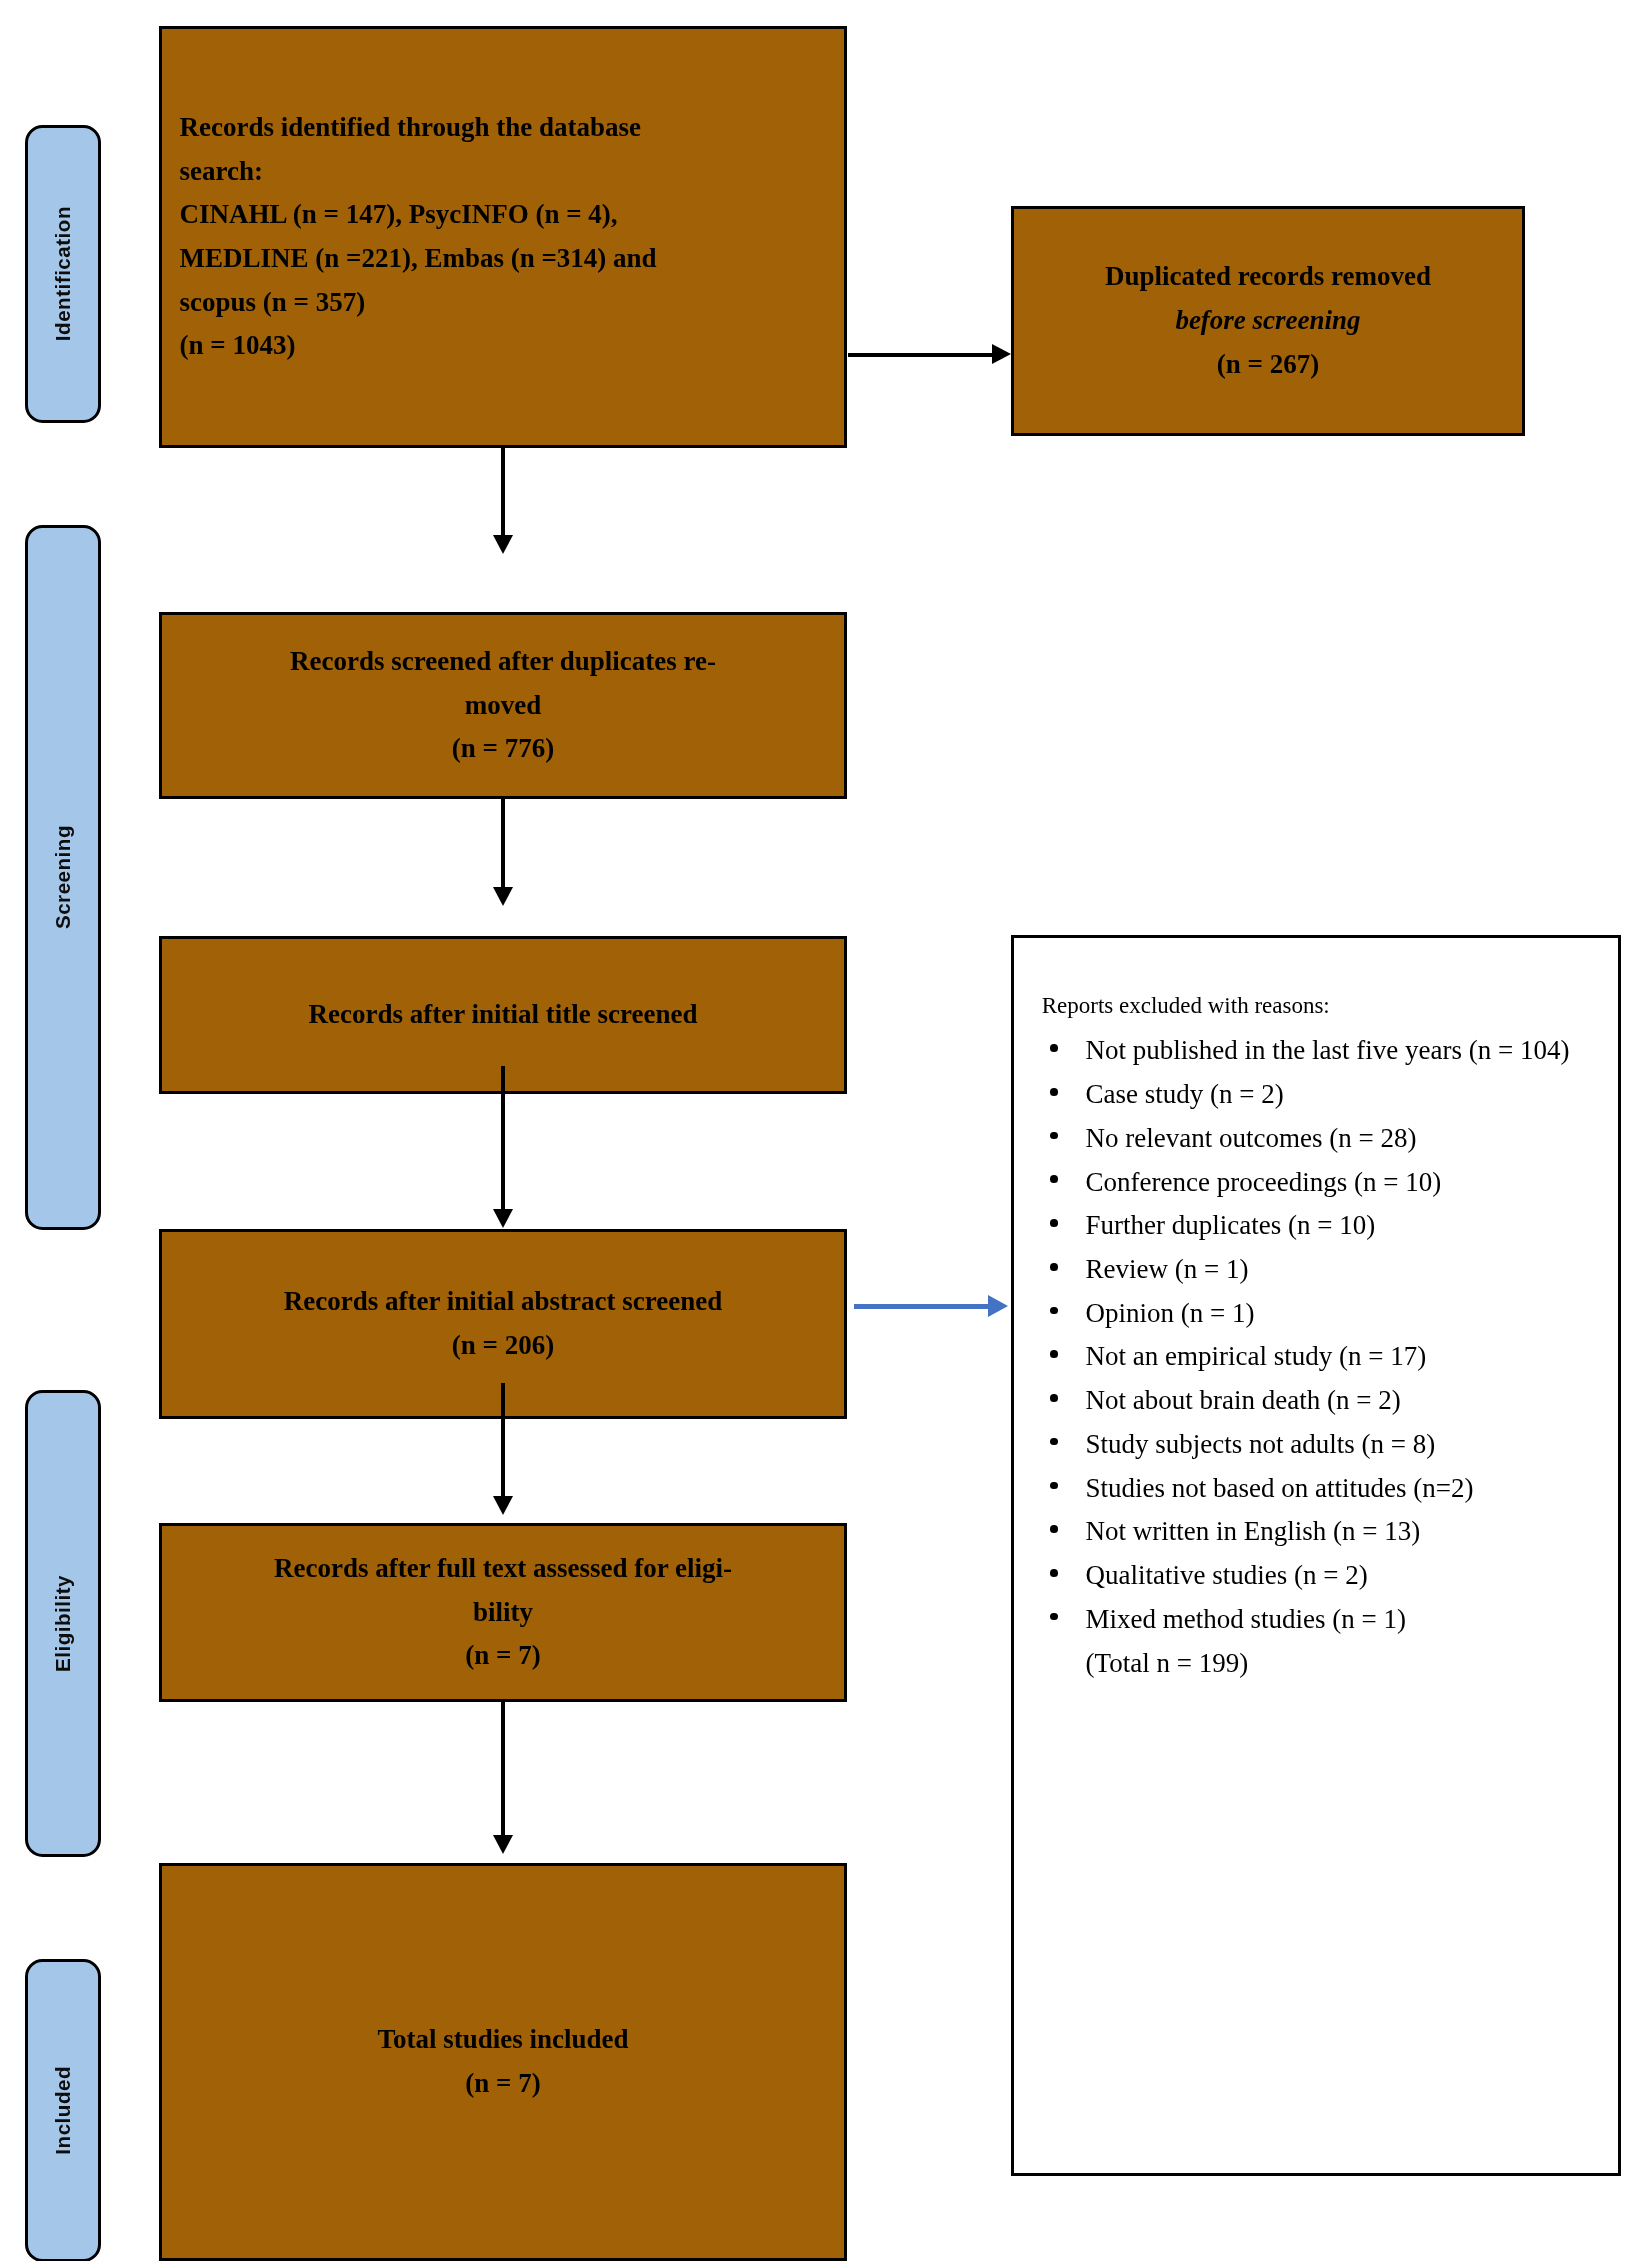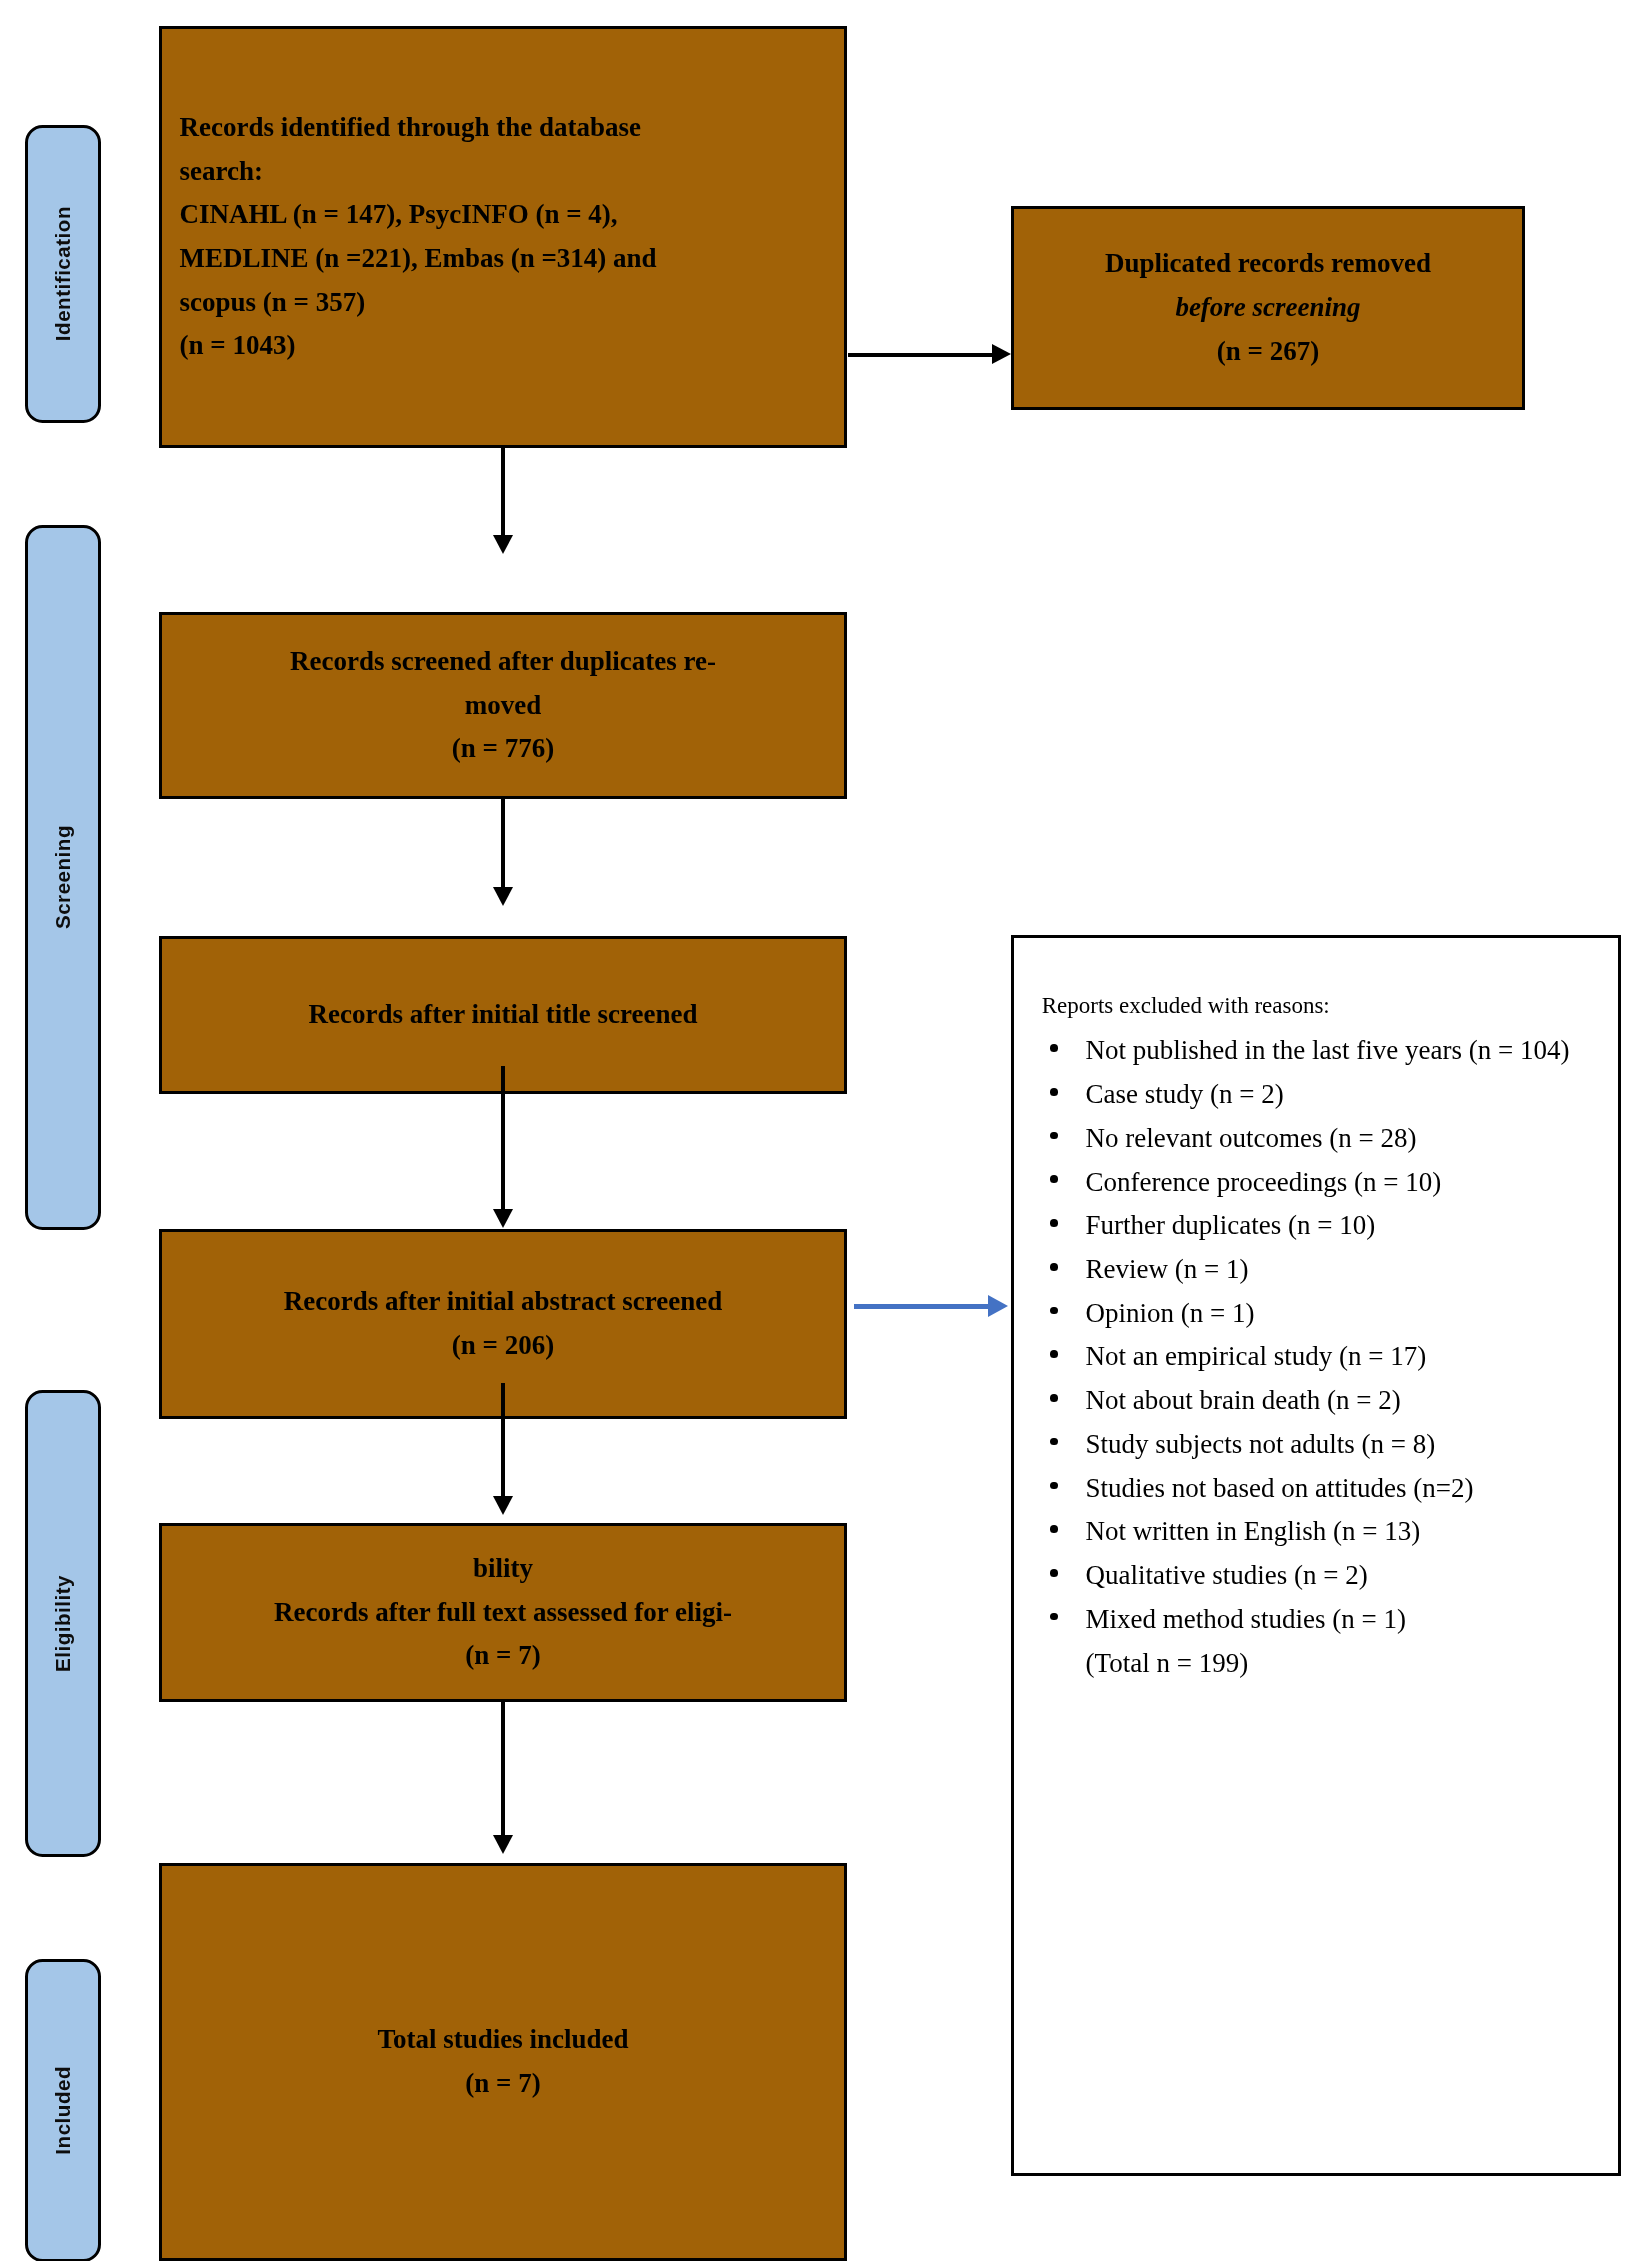--- a/index.html
+++ b/index.html
@@ -135,21 +135,21 @@
       <div>CINAHL (n = 147), PsycINFO (n = 4),</div>
       <div>MEDLINE (n =221), Embas (n =314) and</div>
       <div>scopus (n = 357)</div>
       <div>(n = 1043)</div>
     </div>
   </div>
 
   <div class="hline" style="left:848px;top:353px;width:148px;"></div>
   <div class="arrow-right" style="left:992px;top:344px;"></div>
 
-  <div class="fbox" style="left:1011px;top:206px;width:514px;height:204px;">
+  <div class="fbox" style="left:1011px;top:206px;width:514px;height:230px;">
     <div class="txt">
       <div>Duplicated records removed</div>
       <div class="it">before screening</div>
       <div>(n = 267)</div>
     </div>
   </div>
 
   <div class="vline" style="left:501px;top:448px;height:92px;"></div>
   <div class="arrow-down" style="left:493px;top:535px;"></div>
 
@@ -181,22 +181,22 @@
   </div>
 
   <div class="hline-blue" style="left:854px;top:1304px;width:139px;"></div>
   <div class="arrow-right-blue" style="left:988px;top:1295px;"></div>
 
   <div class="vline" style="left:501px;top:1383px;height:118px;"></div>
   <div class="arrow-down" style="left:493px;top:1496px;"></div>
 
   <div class="fbox" style="left:159px;top:1523px;width:688px;height:179px;">
     <div class="txt">
+      <div>Records after full text assessed for eligi-</div>
       <div>bility</div>
-      <div>Records after full text assessed for eligi-</div>
       <div>(n = 7)</div>
     </div>
   </div>
 
   <div class="vline" style="left:501px;top:1702px;height:139px;"></div>
   <div class="arrow-down" style="left:493px;top:1835px;"></div>
 
   <div class="fbox" style="left:159px;top:1863px;width:688px;height:398px;">
     <div class="txt">
       <div>Total studies included</div>

